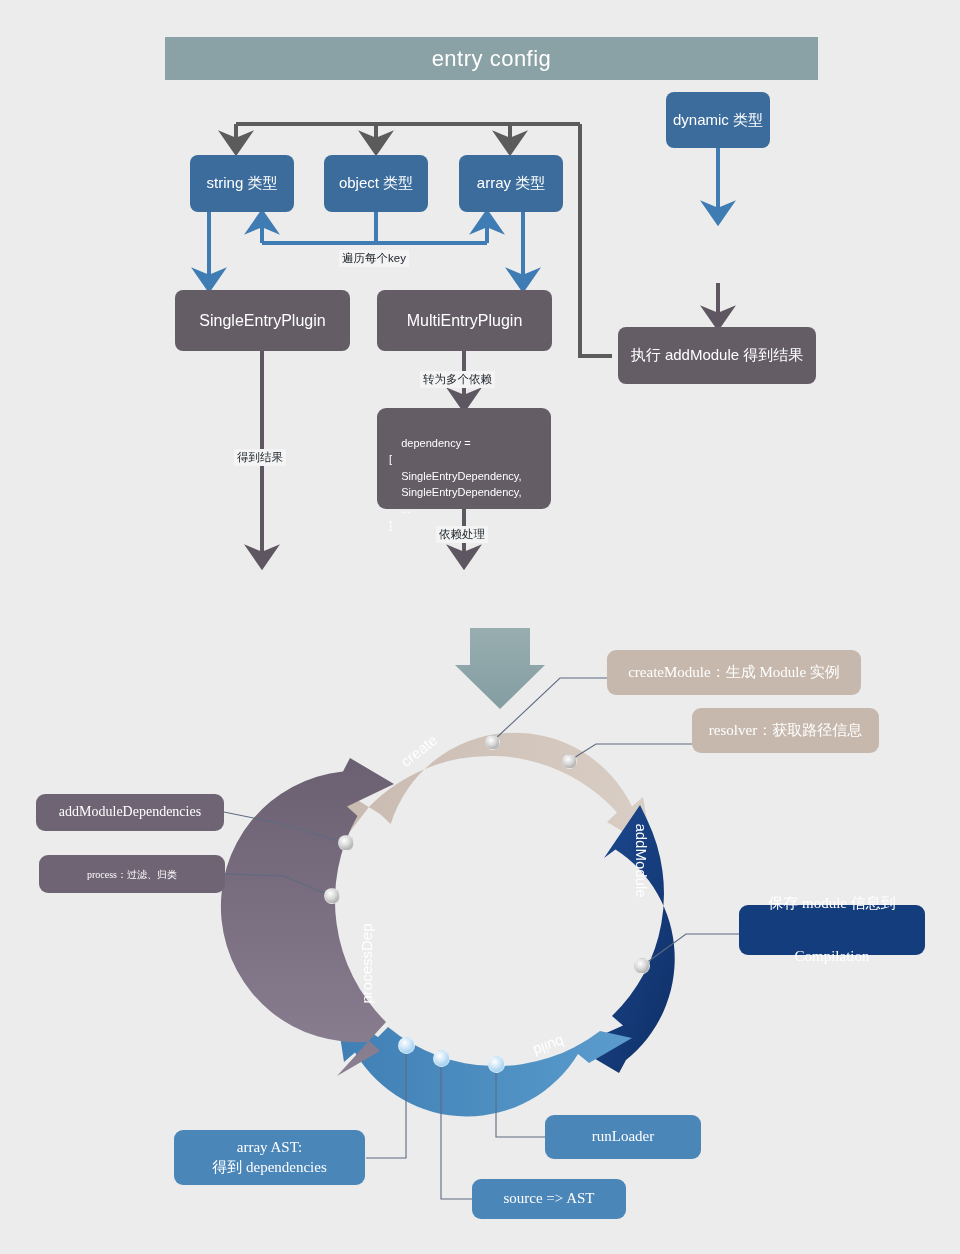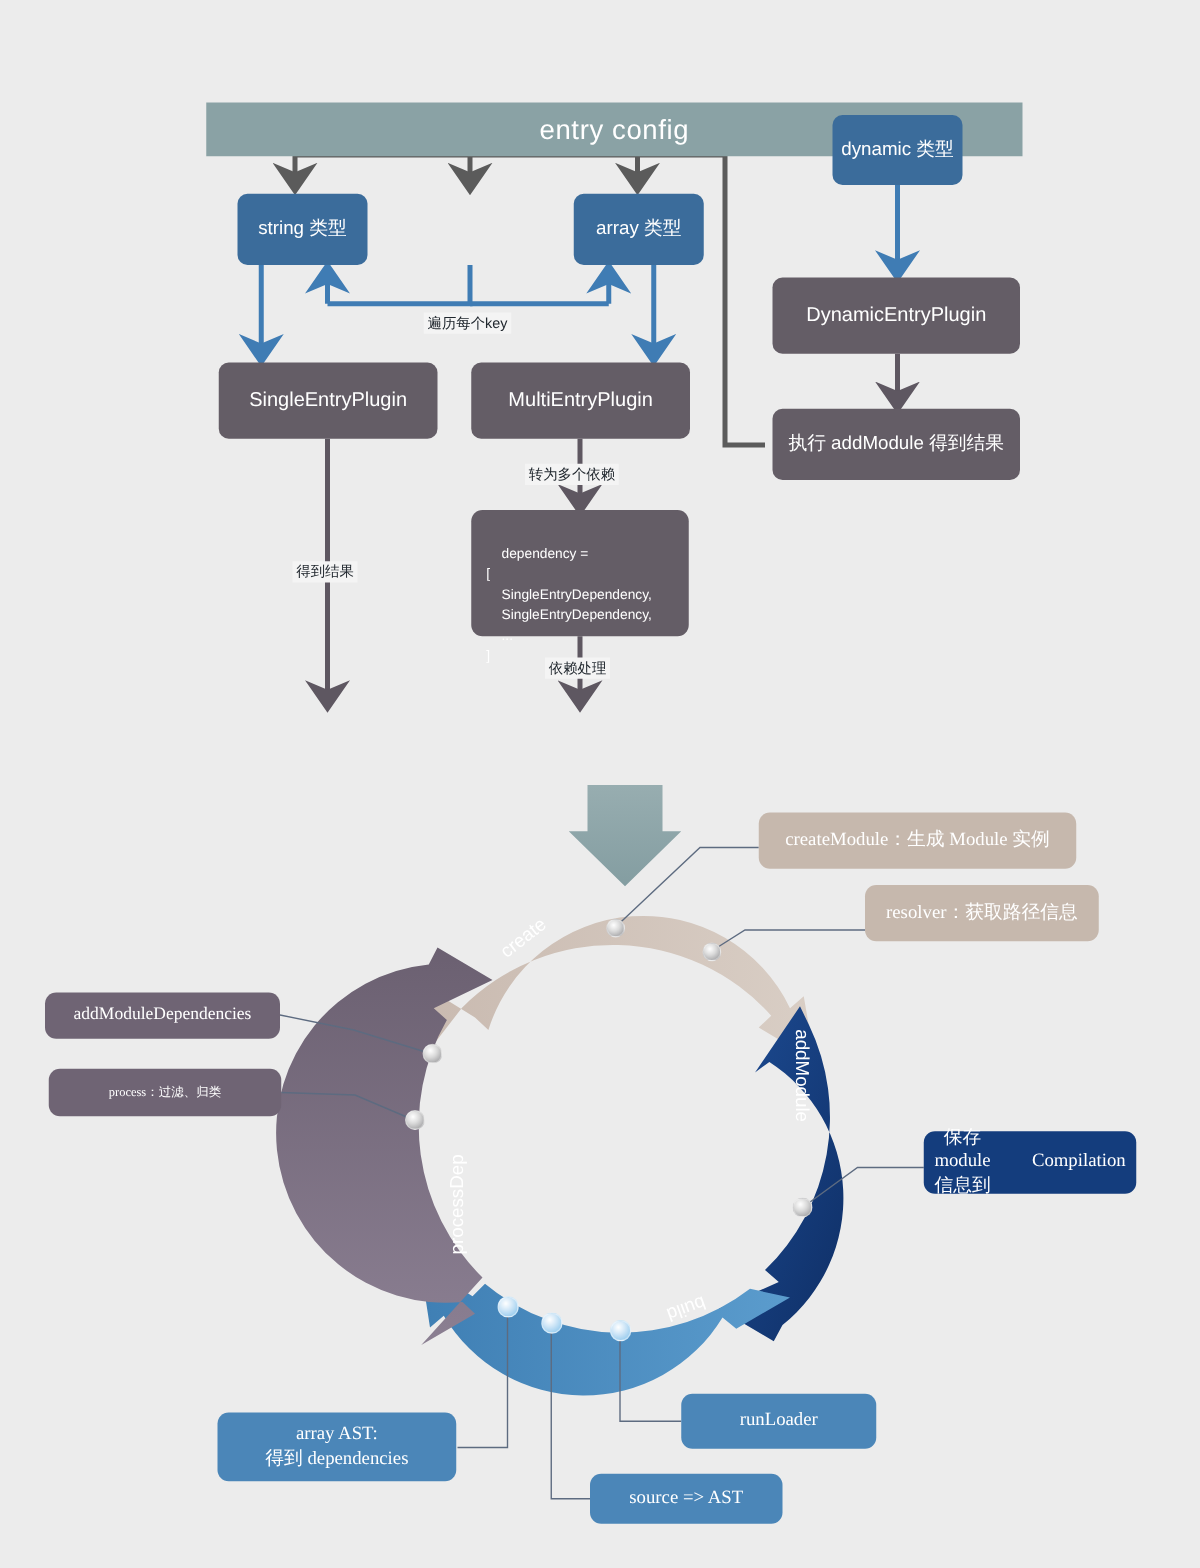--- a/index.html
+++ b/index.html
@@ -24,21 +24,20 @@
     z-index:5;
   }
   .bar{
     position:absolute;
     display:flex;align-items:center;justify-content:center;
     background:#8aa2a5;
     color:#fff;
     font-size:22px;
     letter-spacing:.5px;
     z-index:4;
-    margin-top:45px;
   }
   .blue{background:#3b6c9b;}
   .plum{background:#645d66;}
   .navy{background:#143d7d;}
   .steel{background:#4b86b8;}
   .taupe{background:#c6b8ad;}
   .mauve{background:#6f6474;}
 
   .codebox{
     position:absolute;
@@ -213,35 +212,35 @@
   </svg>
 
   <div class="bar" style="left:165px;top:37px;width:653px;height:43px;">
     <span>entry config</span>
   </div>
 
 
   <div class="node blue" style="left:190px;top:155px;width:104px;height:57px;font-size:15px;">
     <span>string 类型</span>
   </div>
+  <div class="node blue" style="left:324px;top:155px;width:104px;height:57px;font-size:15px;">
+    <span>object 类型</span>
+  </div>
   <div class="node blue" style="left:459px;top:155px;width:104px;height:57px;font-size:15px;">
     <span>array 类型</span>
   </div>
   <div class="node blue" style="left:666px;top:92px;width:104px;height:56px;font-size:15px;">
     <span>dynamic 类型</span>
   </div>
 
   <div class="node plum" style="left:175px;top:290px;width:175px;height:61px;font-size:16px;">
     <span>SingleEntryPlugin</span>
   </div>
   <div class="node plum" style="left:377px;top:290px;width:175px;height:61px;font-size:16px;">
     <span>MultiEntryPlugin</span>
-  </div>
-  <div class="node plum" style="left:618px;top:222px;width:198px;height:61px;font-size:16px;">
-    <span>DynamicEntryPlugin</span>
   </div>
   <div class="node plum" style="left:618px;top:327px;width:198px;height:57px;font-size:15px;">
     <span>执行 addModule 得到结果</span>
   </div>
 
   <div class="codebox" style="left:377px;top:408px;width:174px;height:101px;">
     <span>dependency =
 [
     SingleEntryDependency,
     SingleEntryDependency,
@@ -293,21 +292,21 @@
   </div>
 
   <div class="callout mauve" style="left:36px;top:794px;width:188px;height:37px;font-size:14px;">
     <span>addModuleDependencies</span>
   </div>
 
   <div class="callout mauve" style="left:39px;top:855px;width:186px;height:38px;font-size:10px;">
     <span>process：过滤、归类</span>
   </div>
 
-  <div class="callout navy" style="left:739px;top:905px;width:170px;height:50px;font-size:15px;flex-direction:row;gap:33px;">
+  <div class="callout navy" style="left:739px;top:905px;width:186px;height:50px;font-size:15px;flex-direction:column;gap:33px;">
     <span>保存 module 信息到</span>
     <span>Compilation</span>
   </div>
 
   <div class="callout steel" style="left:545px;top:1115px;width:156px;height:44px;font-size:15px;">
     <span>runLoader</span>
   </div>
 
   <div class="callout steel" style="left:472px;top:1179px;width:154px;height:40px;font-size:15px;">
     <span>source =&gt; AST</span>

